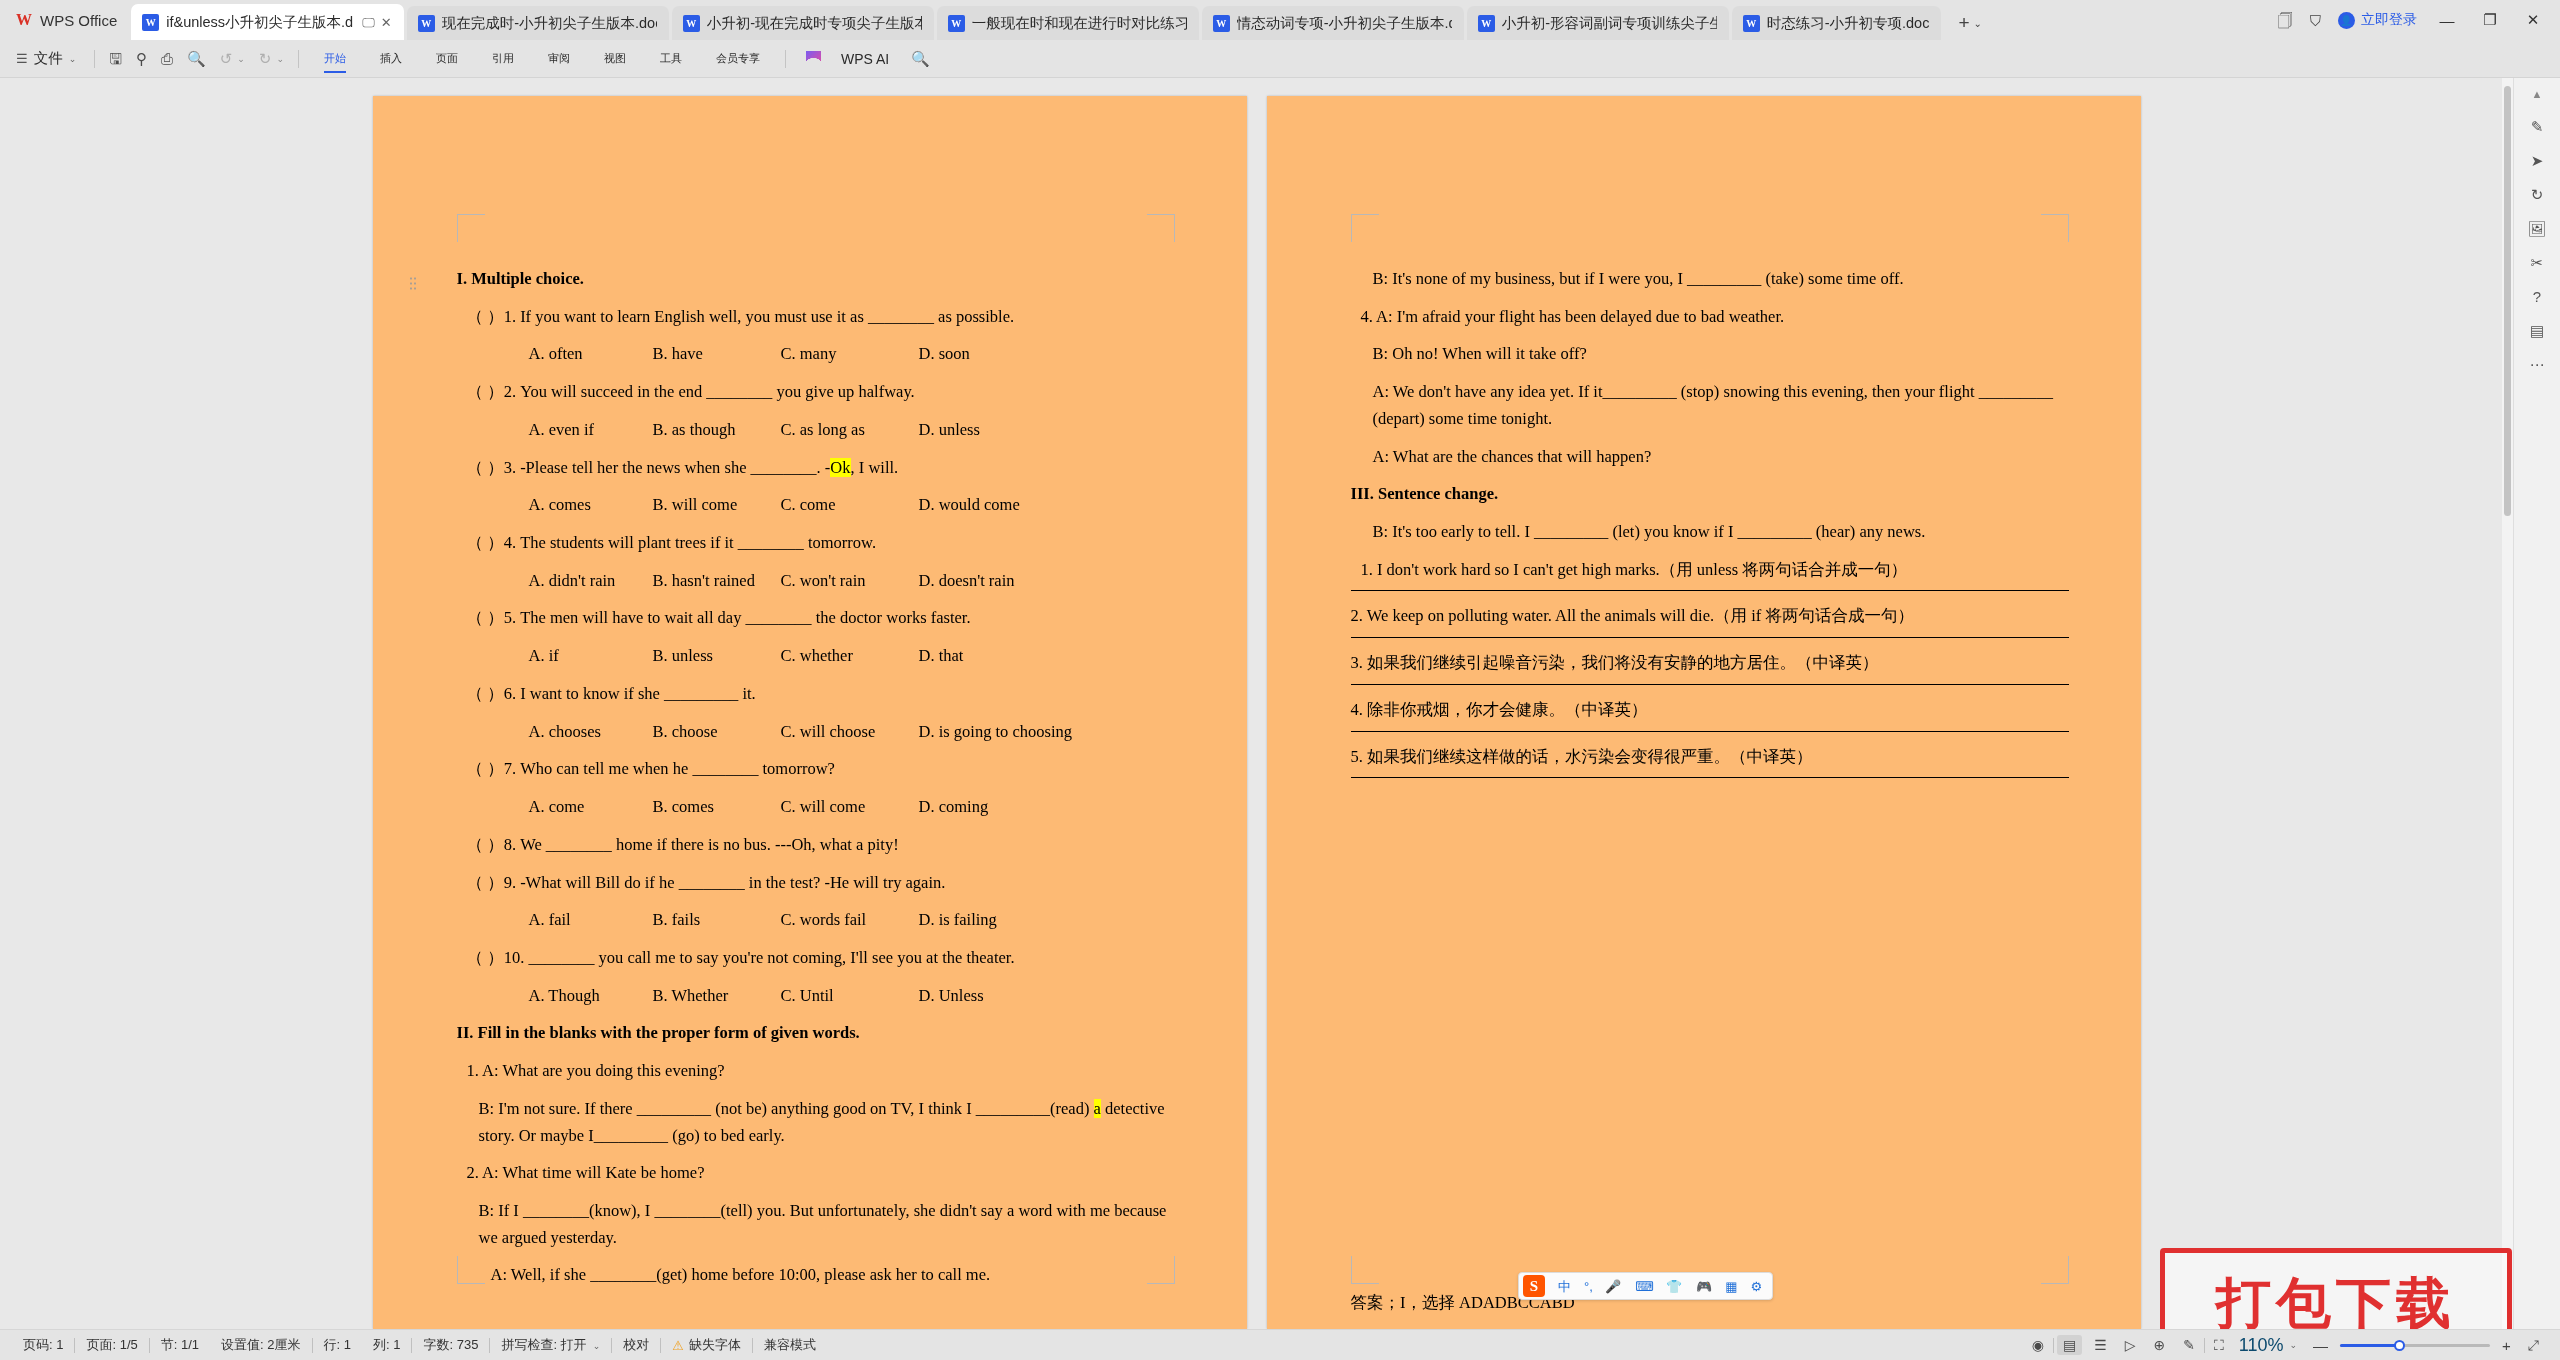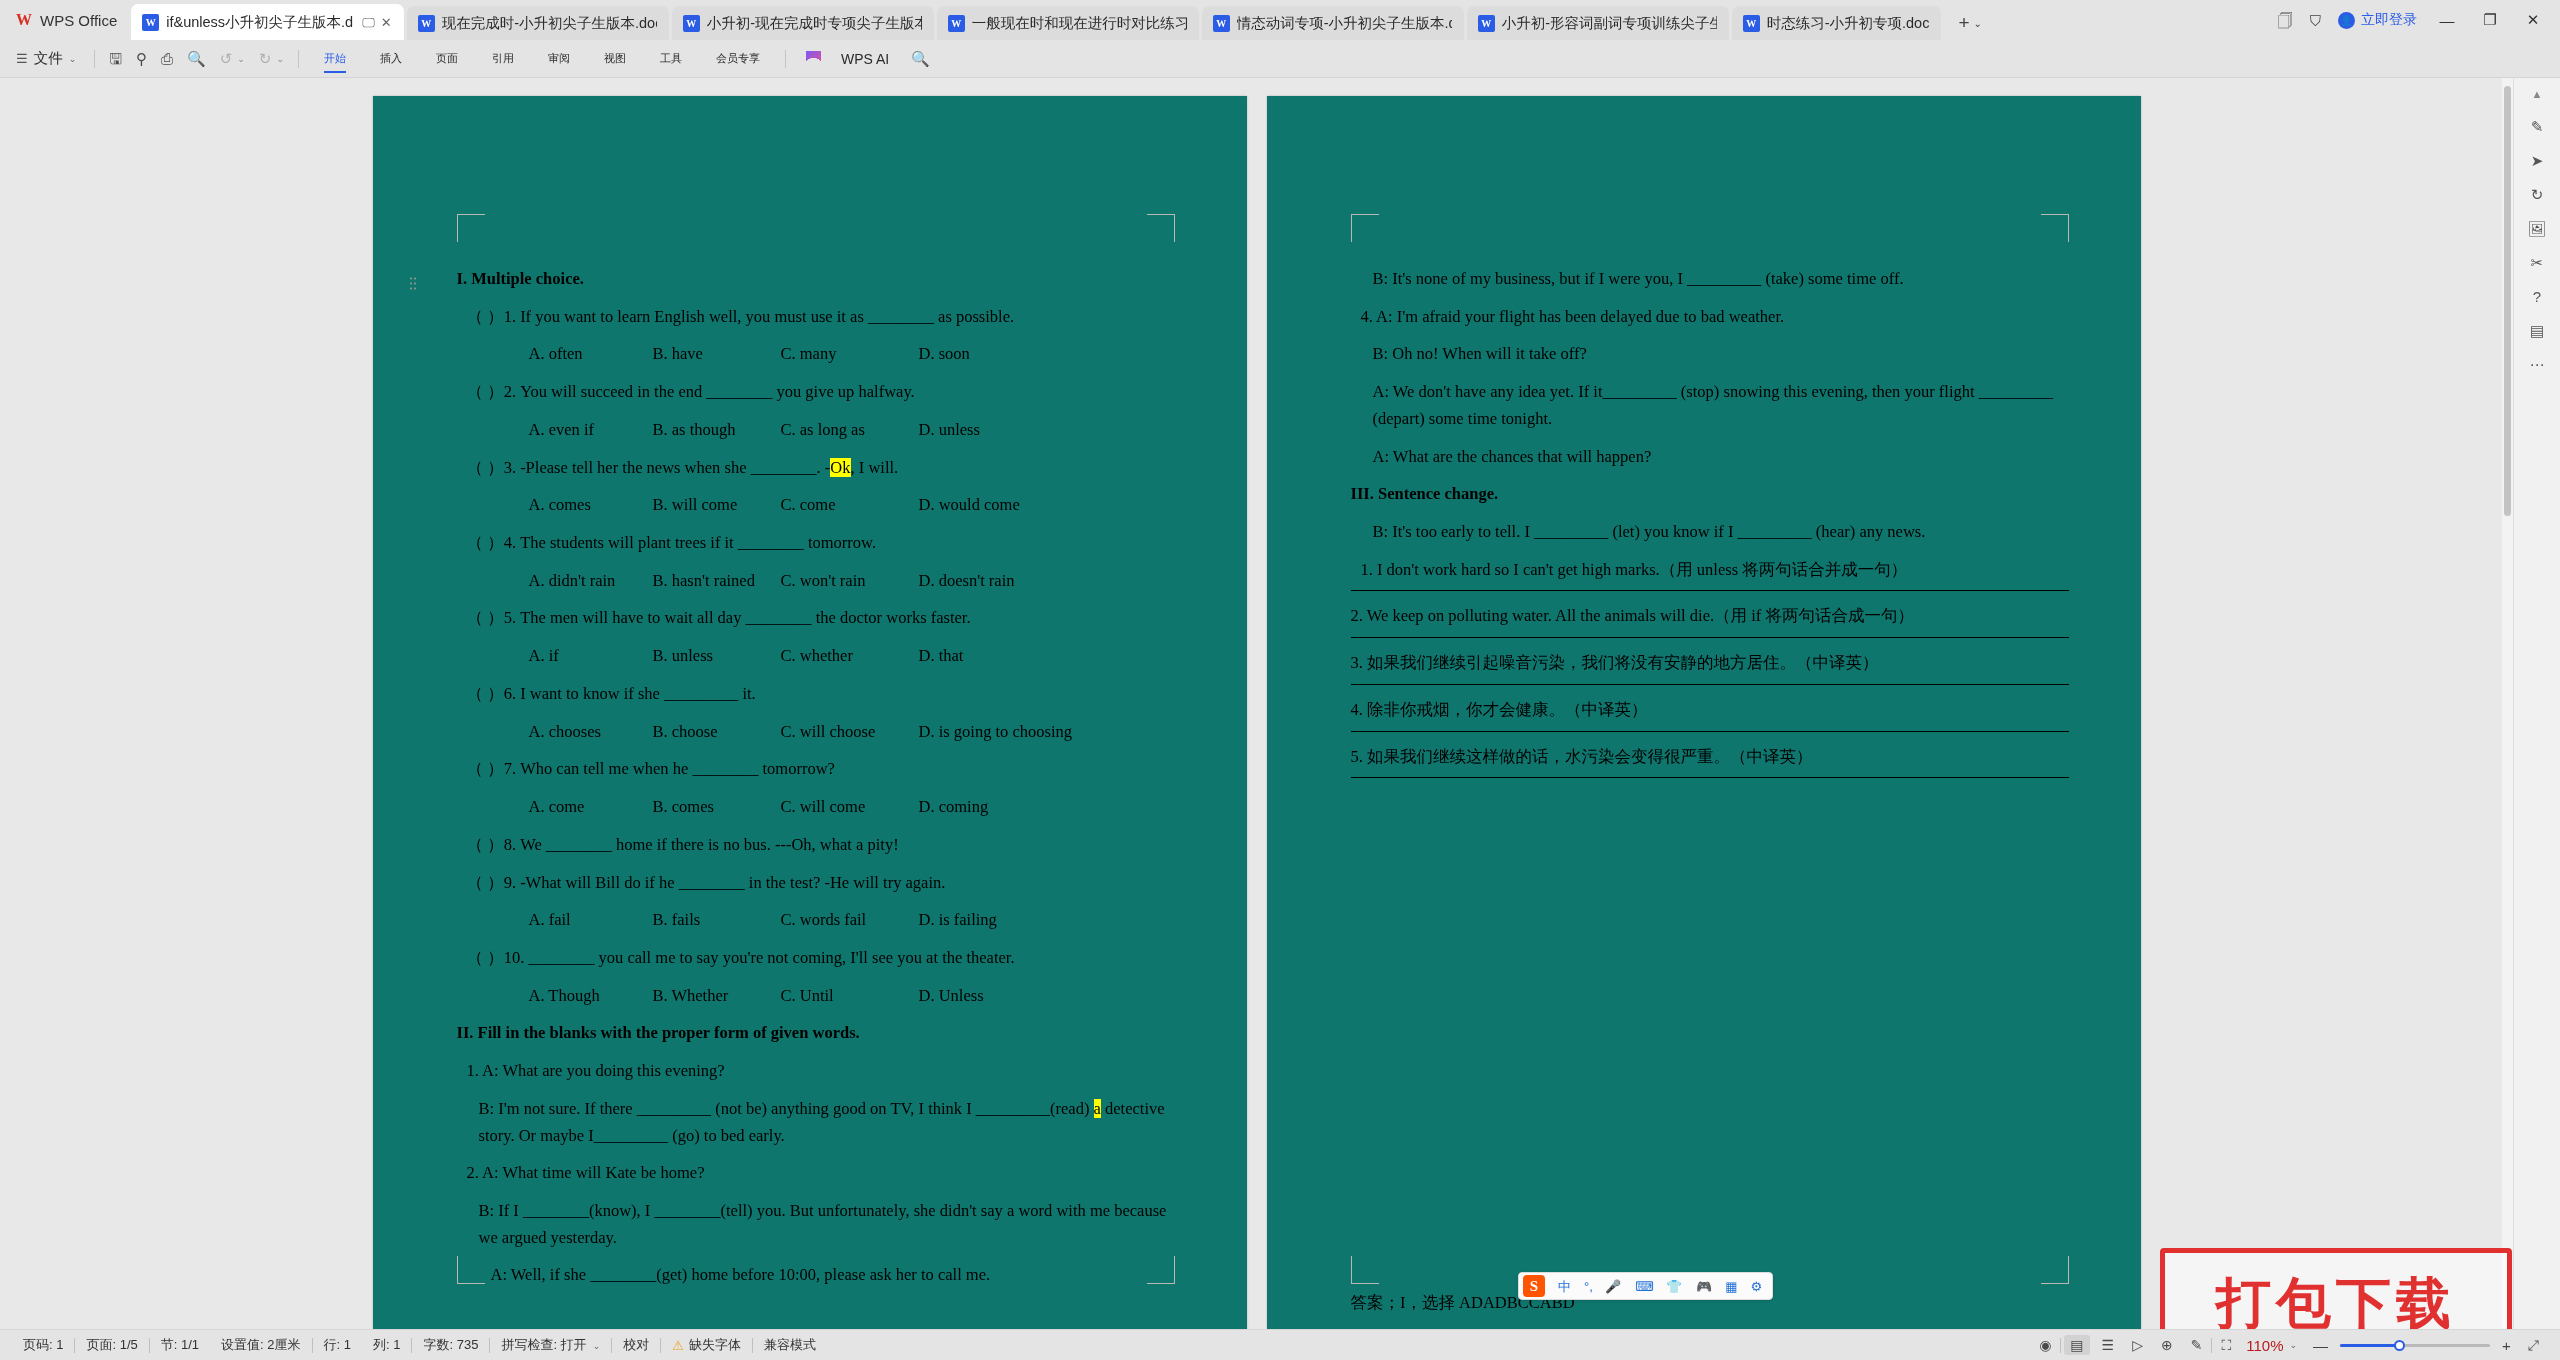--- a/index.html
+++ b/index.html
@@ -128,21 +128,21 @@
     background: #e8e8e8;
     overflow: hidden;
   }
   .pagewrap {
     position: absolute;
     top: 18px; left: 0; right: 47px; bottom: 0;
     display: flex; justify-content: center; gap: 20px;
   }
   .page {
     width: 874px;
-    background: #0f766e;
+    background: #fdba74;
     box-shadow: 0 0 2px rgba(0,0,0,.22);
     position: relative;
     flex: none;
   }
   .page-inner {
     position: absolute;
     left: 84px; right: 72px; top: 0; bottom: 0;
     font-family: "Liberation Serif", serif;
     font-size: 16.5px;
     color: #000;
@@ -256,21 +256,21 @@
   .sb-sep { width: 1px; height: 15px; background: #c0c0c0; }
   .sb-warn { color: #333; display: flex; align-items: center; gap: 5px; }
   .sb-warn .tri { color: #f0a020; font-size: 13px; }
   .sb-right { margin-left: auto; display: flex; align-items: center; gap: 0; }
   .sb-right .ic {
     font-size: 14px; color: #4a4a4a; padding: 0 9px; line-height: 1;
   }
   .sb-right .ic.boxed {
     background: #d2d2d2; border-radius: 3px; padding: 3px 6px; margin: 0 3px;
   }
-  .zoomval { color: #b91c1c; font-size: 15px; padding: 0 6px; }
+  .zoomval { color: #0c4a6e; font-size: 18px; padding: 0 6px; }
   .zoomcar { font-size: 9px; color: #666; padding-right: 8px; }
   .zminus, .zplus { font-size: 15px; color: #444; padding: 0 8px; }
   .ztrack {
     width: 150px; height: 3px; background: #b9b9b9; border-radius: 2px;
     position: relative; margin: 0 4px;
   }
   .ztrack .fill {
     position: absolute; left: 0; top: 0; height: 3px; width: 60px;
     background: #2b5ce6; border-radius: 2px;
   }

